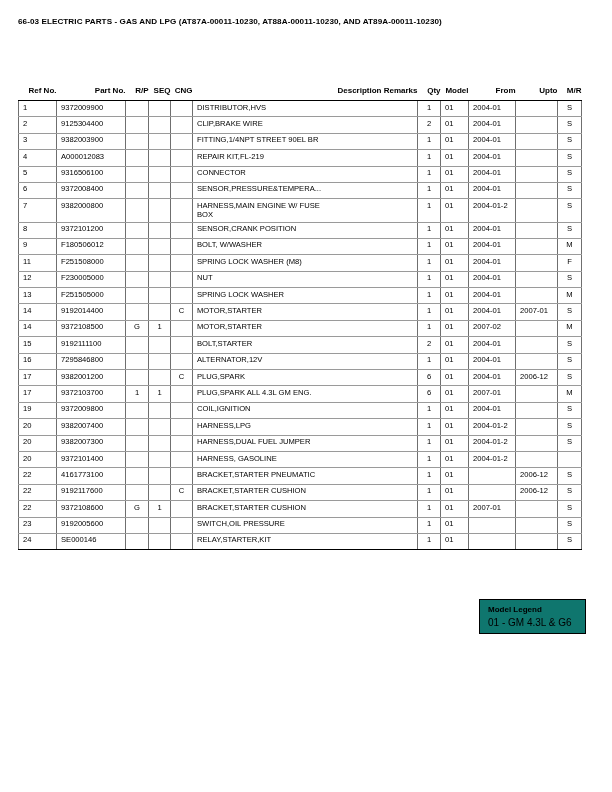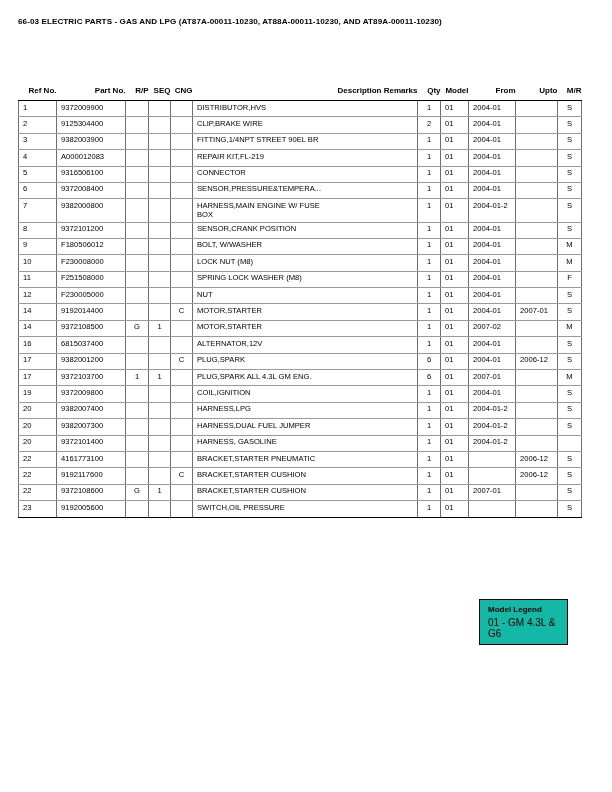--- a/index.html
+++ b/index.html
@@ -115,25 +115,25 @@
   }
   table.parts tbody tr:last-child td {
     border-bottom: 1.2px solid #000;
   }
 
   
   .legend {
     position: absolute;
     left: 479px;
     top: 599px;
-    width: 89px;
+    width: 107px;
     border: 1px solid #000;
     padding: 4px 6px 5px 8px;
     box-sizing: border-box;
-    background: #14b8a6;
+    background: #0f766e;
   }
   .legend-title {
     font-size: 8px;
     font-weight: bold;
     line-height: 11px;
     margin-bottom: 2px;
   }
   .legend-entry {
     font-size: 10px;
     line-height: 11px;
@@ -303,33 +303,20 @@
             <td class="cell-seq"></td>
             <td class="cell-cng"></td>
             <td class="cell-desc">BOLT, W/WASHER</td>
             <td class="cell-qty">1</td>
             <td class="cell-model">01</td>
             <td class="cell-from">2004-01</td>
             <td class="cell-upto"></td>
             <td class="cell-mr">M</td>
           </tr>
           <tr>
-            <td class="cell-ref">10</td>
-            <td class="cell-part">F230008000</td>
-            <td class="cell-rp"></td>
-            <td class="cell-seq"></td>
-            <td class="cell-cng"></td>
-            <td class="cell-desc">LOCK NUT (M8)</td>
-            <td class="cell-qty">1</td>
-            <td class="cell-model">01</td>
-            <td class="cell-from">2004-01</td>
-            <td class="cell-upto"></td>
-            <td class="cell-mr">M</td>
-          </tr>
-          <tr>
             <td class="cell-ref">11</td>
             <td class="cell-part">F251508000</td>
             <td class="cell-rp"></td>
             <td class="cell-seq"></td>
             <td class="cell-cng"></td>
             <td class="cell-desc">SPRING LOCK WASHER (M8)</td>
             <td class="cell-qty">1</td>
             <td class="cell-model">01</td>
             <td class="cell-from">2004-01</td>
             <td class="cell-upto"></td>
@@ -340,20 +327,33 @@
             <td class="cell-part">F230005000</td>
             <td class="cell-rp"></td>
             <td class="cell-seq"></td>
             <td class="cell-cng"></td>
             <td class="cell-desc">NUT</td>
             <td class="cell-qty">1</td>
             <td class="cell-model">01</td>
             <td class="cell-from">2004-01</td>
             <td class="cell-upto"></td>
             <td class="cell-mr">S</td>
+          </tr>
+          <tr>
+            <td class="cell-ref">13</td>
+            <td class="cell-part">F251505000</td>
+            <td class="cell-rp"></td>
+            <td class="cell-seq"></td>
+            <td class="cell-cng"></td>
+            <td class="cell-desc">SPRING LOCK WASHER</td>
+            <td class="cell-qty">1</td>
+            <td class="cell-model">01</td>
+            <td class="cell-from">2004-01</td>
+            <td class="cell-upto"></td>
+            <td class="cell-mr">M</td>
           </tr>
           <tr>
             <td class="cell-ref">14</td>
             <td class="cell-part">9192014400</td>
             <td class="cell-rp"></td>
             <td class="cell-seq"></td>
             <td class="cell-cng">C</td>
             <td class="cell-desc">MOTOR,STARTER</td>
             <td class="cell-qty">1</td>
             <td class="cell-model">01</td>
@@ -368,22 +368,35 @@
             <td class="cell-seq">1</td>
             <td class="cell-cng"></td>
             <td class="cell-desc">MOTOR,STARTER</td>
             <td class="cell-qty">1</td>
             <td class="cell-model">01</td>
             <td class="cell-from">2007-02</td>
             <td class="cell-upto"></td>
             <td class="cell-mr">M</td>
           </tr>
           <tr>
+            <td class="cell-ref">15</td>
+            <td class="cell-part">9192111100</td>
+            <td class="cell-rp"></td>
+            <td class="cell-seq"></td>
+            <td class="cell-cng"></td>
+            <td class="cell-desc">BOLT,STARTER</td>
+            <td class="cell-qty">2</td>
+            <td class="cell-model">01</td>
+            <td class="cell-from">2004-01</td>
+            <td class="cell-upto"></td>
+            <td class="cell-mr">S</td>
+          </tr>
+          <tr>
             <td class="cell-ref">16</td>
-            <td class="cell-part">6815037400</td>
+            <td class="cell-part">7295846800</td>
             <td class="cell-rp"></td>
             <td class="cell-seq"></td>
             <td class="cell-cng"></td>
             <td class="cell-desc">ALTERNATOR,12V</td>
             <td class="cell-qty">1</td>
             <td class="cell-model">01</td>
             <td class="cell-from">2004-01</td>
             <td class="cell-upto"></td>
             <td class="cell-mr">S</td>
           </tr>
@@ -510,20 +523,33 @@
             <td class="cell-rp"></td>
             <td class="cell-seq"></td>
             <td class="cell-cng"></td>
             <td class="cell-desc">SWITCH,OIL PRESSURE</td>
             <td class="cell-qty">1</td>
             <td class="cell-model">01</td>
             <td class="cell-from"></td>
             <td class="cell-upto"></td>
             <td class="cell-mr">S</td>
           </tr>
+          <tr>
+            <td class="cell-ref">24</td>
+            <td class="cell-part">SE000146</td>
+            <td class="cell-rp"></td>
+            <td class="cell-seq"></td>
+            <td class="cell-cng"></td>
+            <td class="cell-desc">RELAY,STARTER,KIT</td>
+            <td class="cell-qty">1</td>
+            <td class="cell-model">01</td>
+            <td class="cell-from"></td>
+            <td class="cell-upto"></td>
+            <td class="cell-mr">S</td>
+          </tr>
         </tbody>
     </table>
   </div>
 
   <div class="legend">
     <div class="legend-title">Model Legend</div>
     <div class="legend-entry">01 - GM 4.3L &amp; G6</div>
   </div>
 
 </div>

